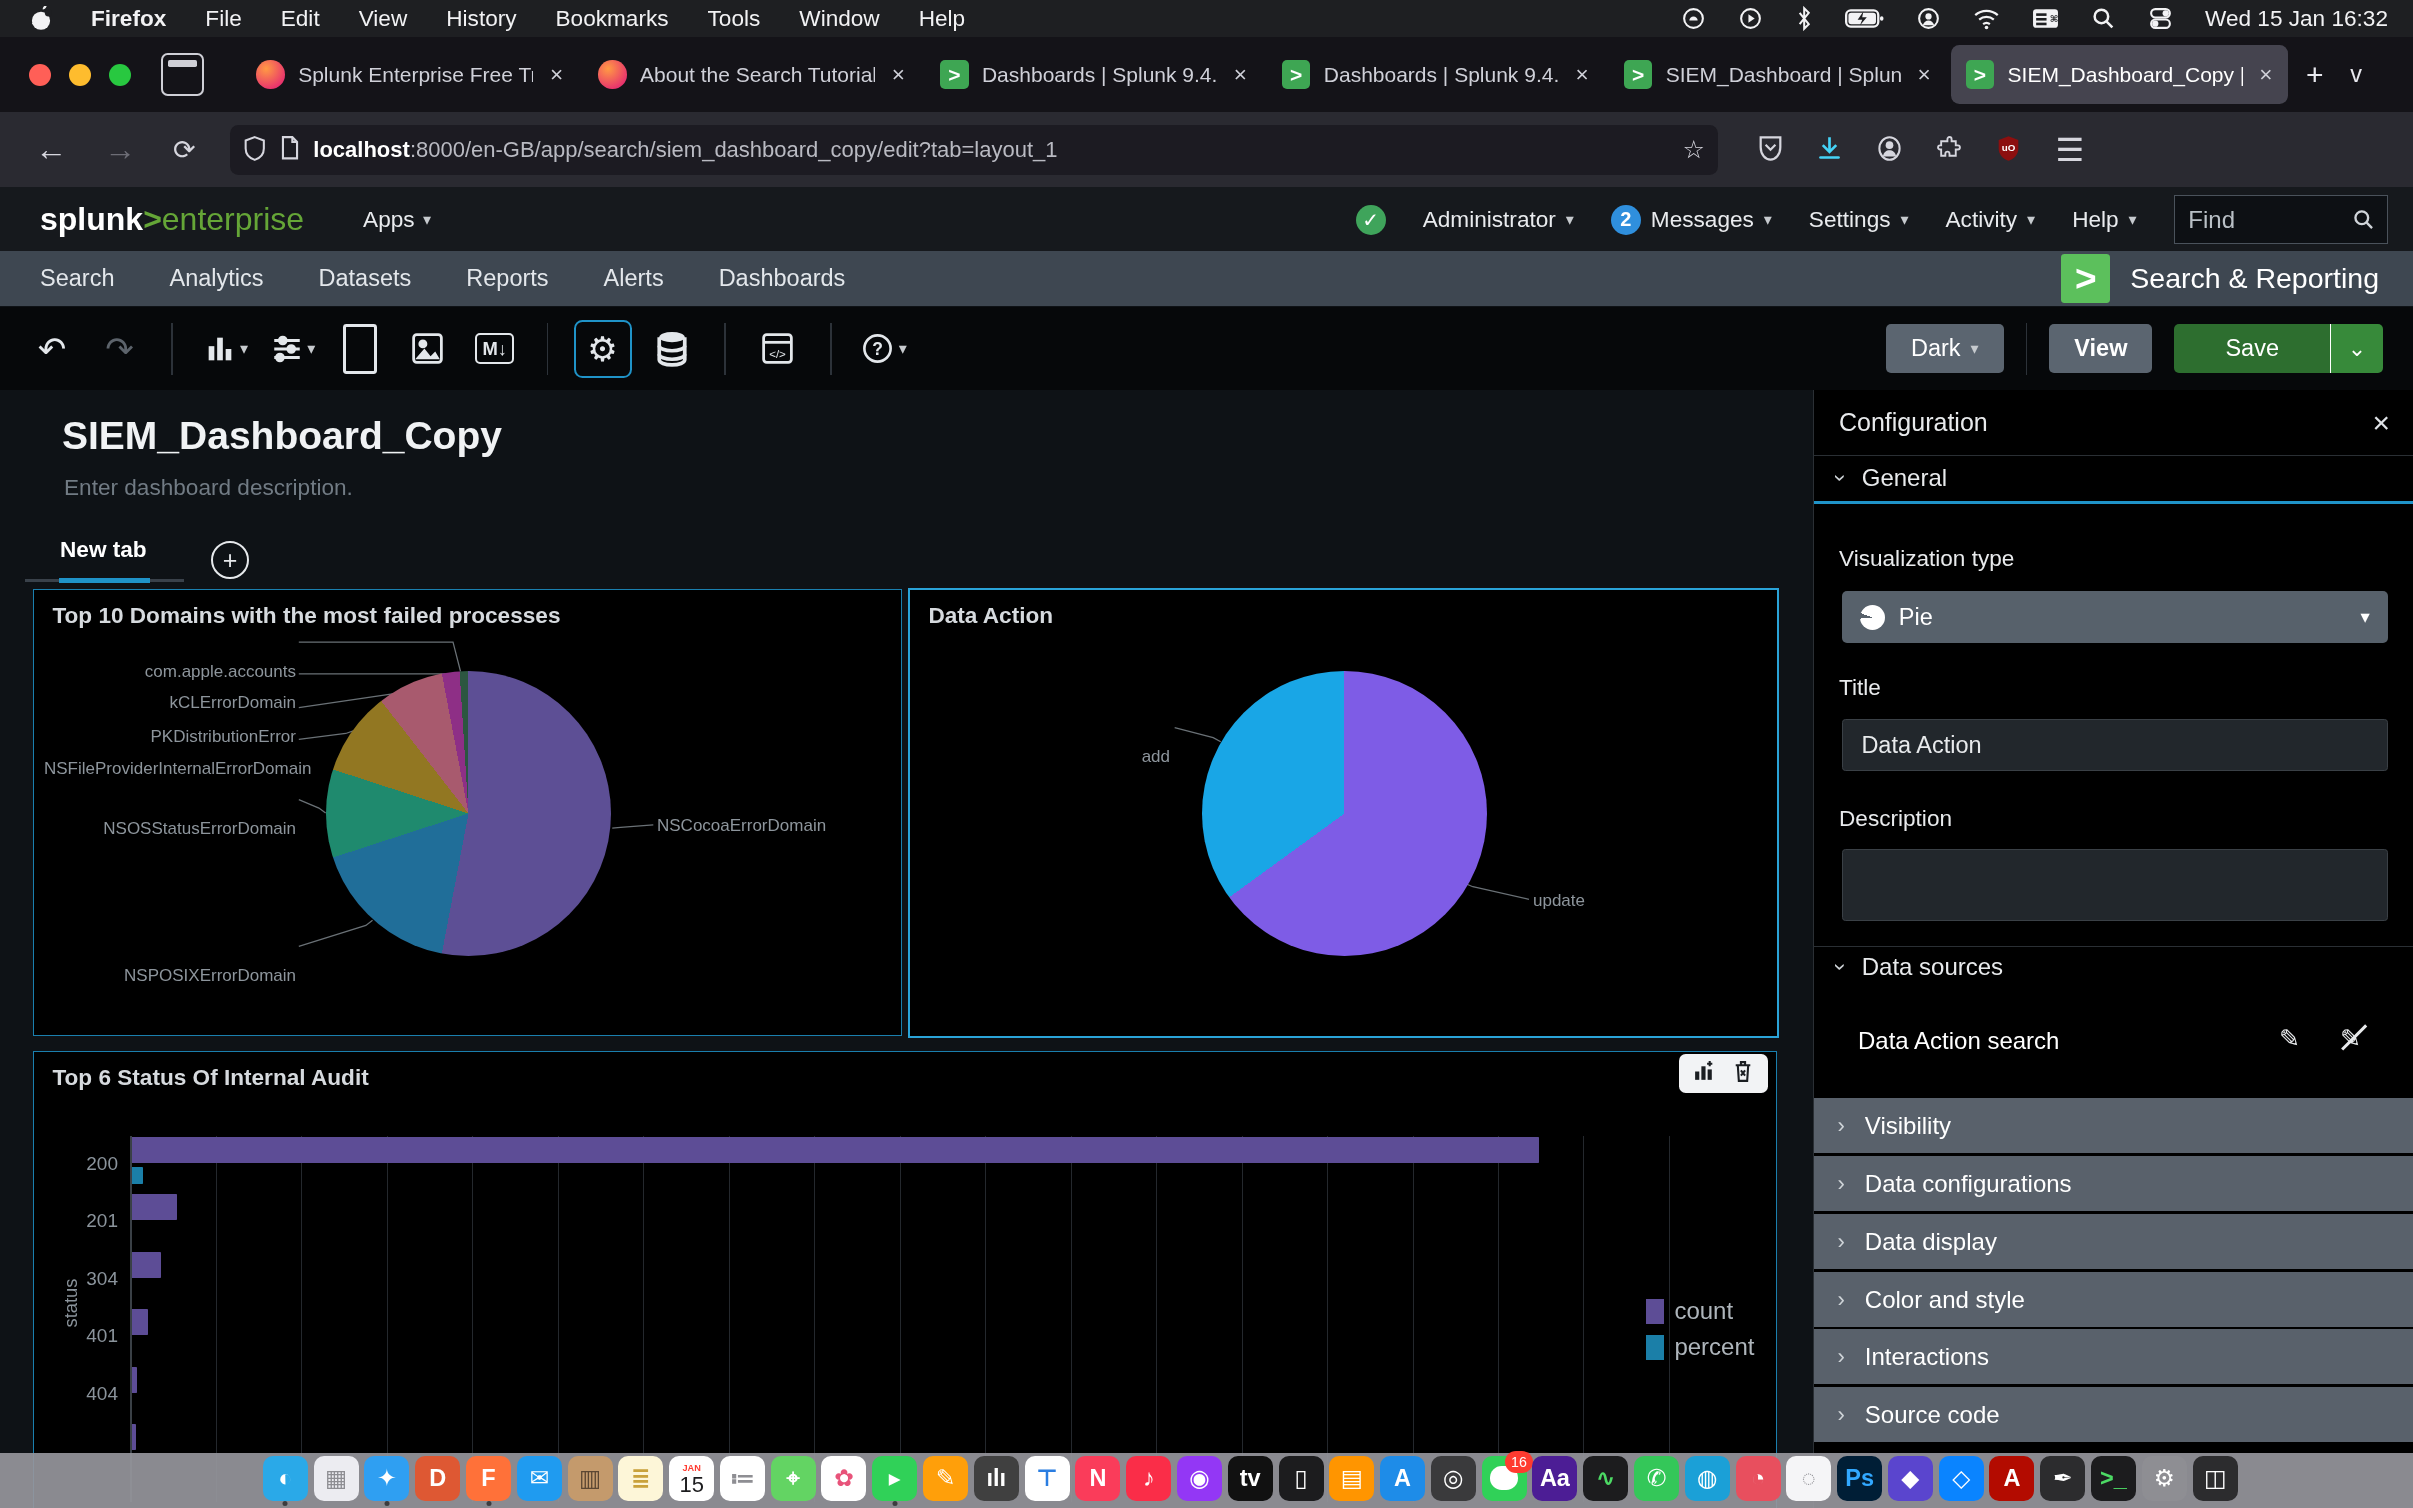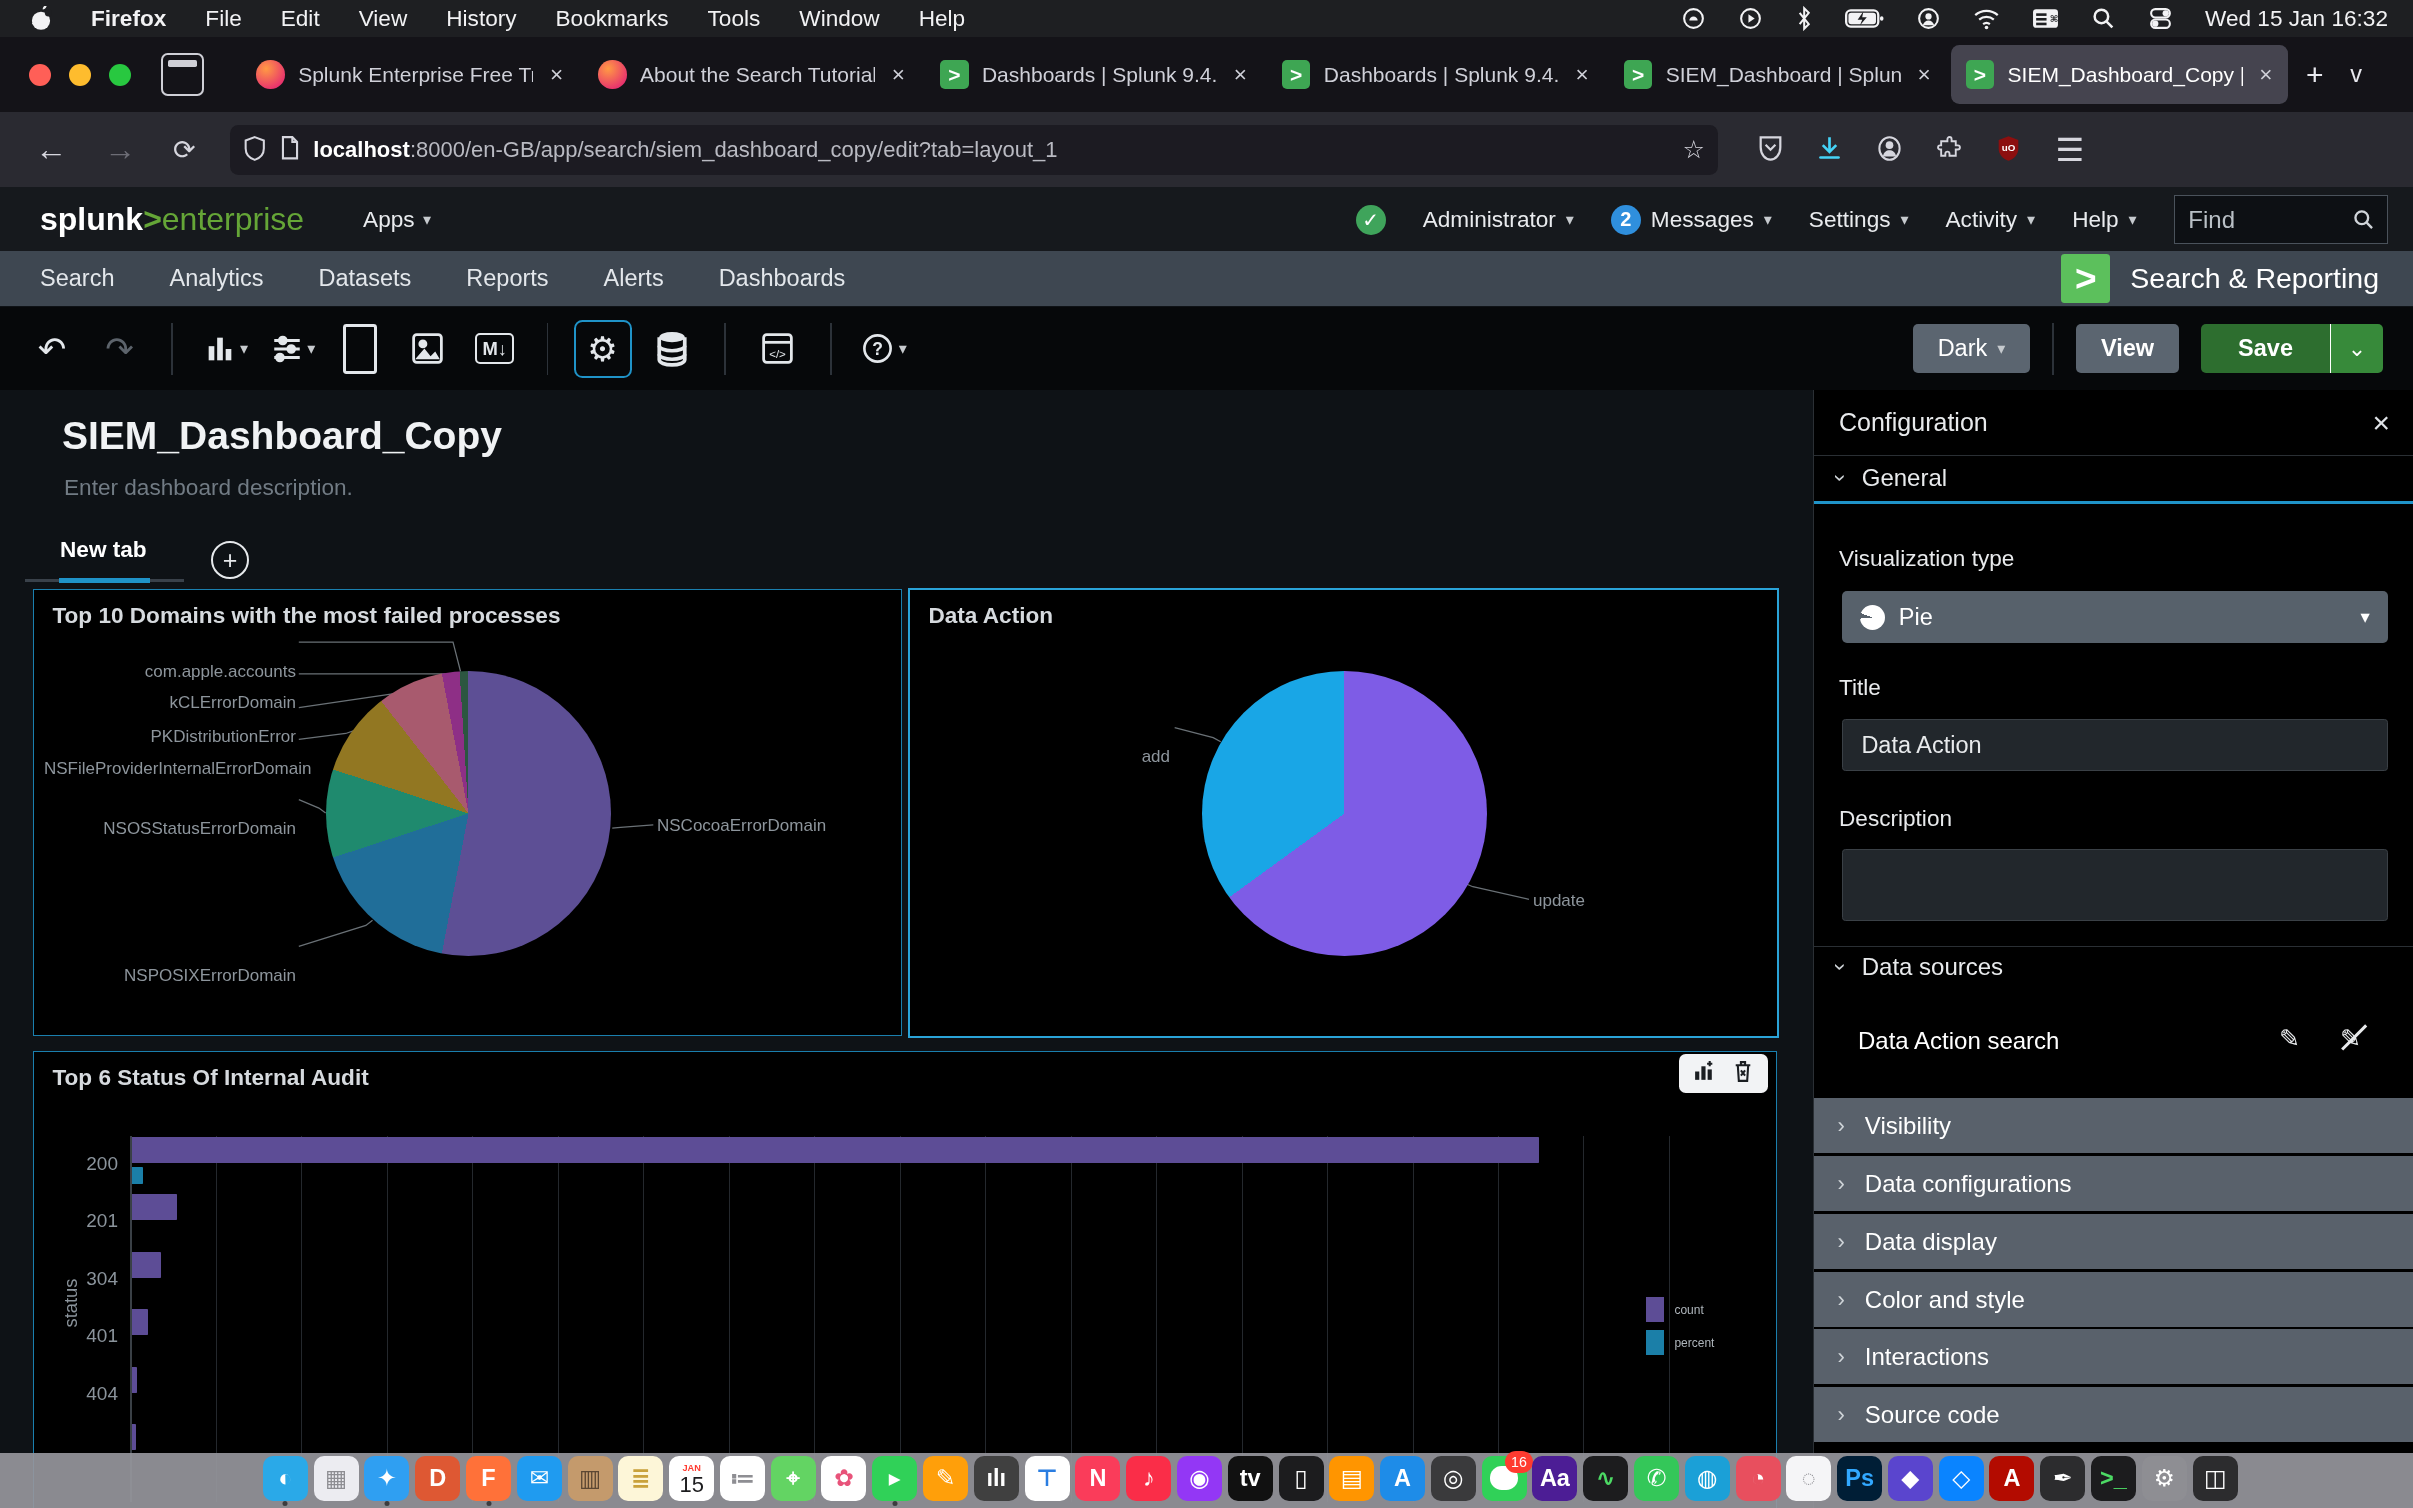--- a/index.html
+++ b/index.html
@@ -58,21 +58,21 @@
   .etb .ic{width:54px;height:54px;display:flex;align-items:center;justify-content:center;font-size:34px;margin:0 6.7px;}
   .etb .sep{width:1.7px;height:52px;background:#2c3239;margin:0 18.4px;}
   .etb .sel{border:2.5px solid #1f93c8;border-radius:8.4px;}
   .mdbox{border:2.5px solid #e3e7eb;border-radius:5px;font-size:18.4px;font-weight:bold;padding:2.5px 5px;}
   .rectic{width:28.5px;height:44px;border:3.4px solid #e3e7eb;border-radius:3.4px;}
   .btns{margin-left:auto;display:flex;align-items:center;gap:22px;padding-right:30px;}
   .btn{height:49px;border-radius:5px;display:flex;align-items:center;justify-content:center;font-size:23.5px;color:#fff;}
   .btn.gray{background:#5b6570;padding:0 25px;}
   .vsep{width:1.7px;height:52px;background:#2c3239;}
   .savebtn{display:flex;height:49px;border-radius:5px;overflow:hidden;}
-  .savemain{background:#2d6e2f;color:#fff;font-weight:bold;font-size:23.5px;display:flex;align-items:center;padding:0 37px;border-right:1.7px solid #fff;}
+  .savemain{background:#2d6e2f;color:#fff;font-weight:normal;font-size:23.5px;display:flex;align-items:center;padding:0 51px;border-right:1.7px solid #fff;}
   .savechev{background:#378a3a;color:#fff;width:52px;display:flex;align-items:center;justify-content:center;font-size:22px;}
   
   .canvas{position:absolute;left:0;top:390px;width:1813px;height:1119px;background:#0e1216;}
   .dtitle{position:absolute;left:62px;top:23.5px;font-size:39px;font-weight:bold;color:#f0f2f4;}
   .ddesc{position:absolute;left:64px;top:85px;font-size:22.6px;color:#717b84;}
   .dtab{position:absolute;left:60px;top:147px;font-size:22.6px;font-weight:bold;color:#fff;}
   .dtabline{position:absolute;left:25px;top:189px;width:159px;height:3.4px;background:#39414a;}
   .dtabline .blue{position:absolute;left:34px;top:-0.8px;width:91px;height:5px;background:#1f93c8;}
   .addtab{position:absolute;left:211px;top:151px;width:34px;height:34px;border:2.5px solid #e6e9ec;border-radius:50%;color:#e6e9ec;font-size:25px;display:flex;align-items:center;justify-content:center;}
   .panel{position:absolute;background:#000;overflow:hidden;}
@@ -84,21 +84,21 @@
   .plabel{position:absolute;font-size:17px;color:#8d959c;white-space:nowrap;}
   .pr{text-align:right;margin-top:28px;}
   .leaders{position:absolute;left:0;top:0;pointer-events:none;}
   
   .grid{position:absolute;top:84px;bottom:8.4px;width:0.8px;background:#24282d;}
   .axis{position:absolute;top:84px;bottom:8.4px;width:1.7px;background:#3a4046;}
   .tick{position:absolute;width:84px;text-align:right;font-size:19px;color:#8b949c;}
   .hbar{position:absolute;border-radius:0.8px;}
   .ylab{position:absolute;left:11.7px;top:240px;font-size:18.4px;color:#8b949c;transform:rotate(-90deg);transform-origin:center;}
   .legend{position:absolute;left:1612px;top:245px;display:flex;flex-direction:column;gap:8.4px;}
-  .litem{display:flex;align-items:center;gap:10px;font-size:12px;color:#aeb5bb;}
+  .litem{display:flex;align-items:center;gap:10px;font-size:24px;color:#aeb5bb;}
   .lsw{width:18.4px;height:25px;}
   .hoverbar{position:absolute;right:8.4px;top:1.7px;width:89px;height:39px;background:#f2f3f5;border-radius:6.7px;display:flex;align-items:center;justify-content:center;gap:15px;color:#1b1e22;}
   
   .config{position:absolute;left:1813px;top:390px;width:601px;height:1119px;background:#000;border-left:0.8px solid #2a2f34;color:#e8eaec;}
   .cfg-head{position:absolute;left:0;top:0;width:100%;height:65px;border-bottom:0.8px solid #2a2f34;display:flex;align-items:center;}
   .cfg-head .t{margin-left:25px;font-size:25px;}
   .cfg-head .x{margin-left:auto;margin-right:25px;font-size:30px;color:#dfe3e7;}
   .secrow{display:flex;align-items:center;gap:18.4px;font-size:24px;}
   .gen{position:absolute;left:0;top:65px;width:100%;height:49px;border-bottom:3.4px solid #1f93c8;display:flex;align-items:center;padding-left:22px;box-sizing:border-box;gap:18.4px;font-size:24px;}
   .chev{font-size:22px;color:#cfd4d8;display:inline-block;}

